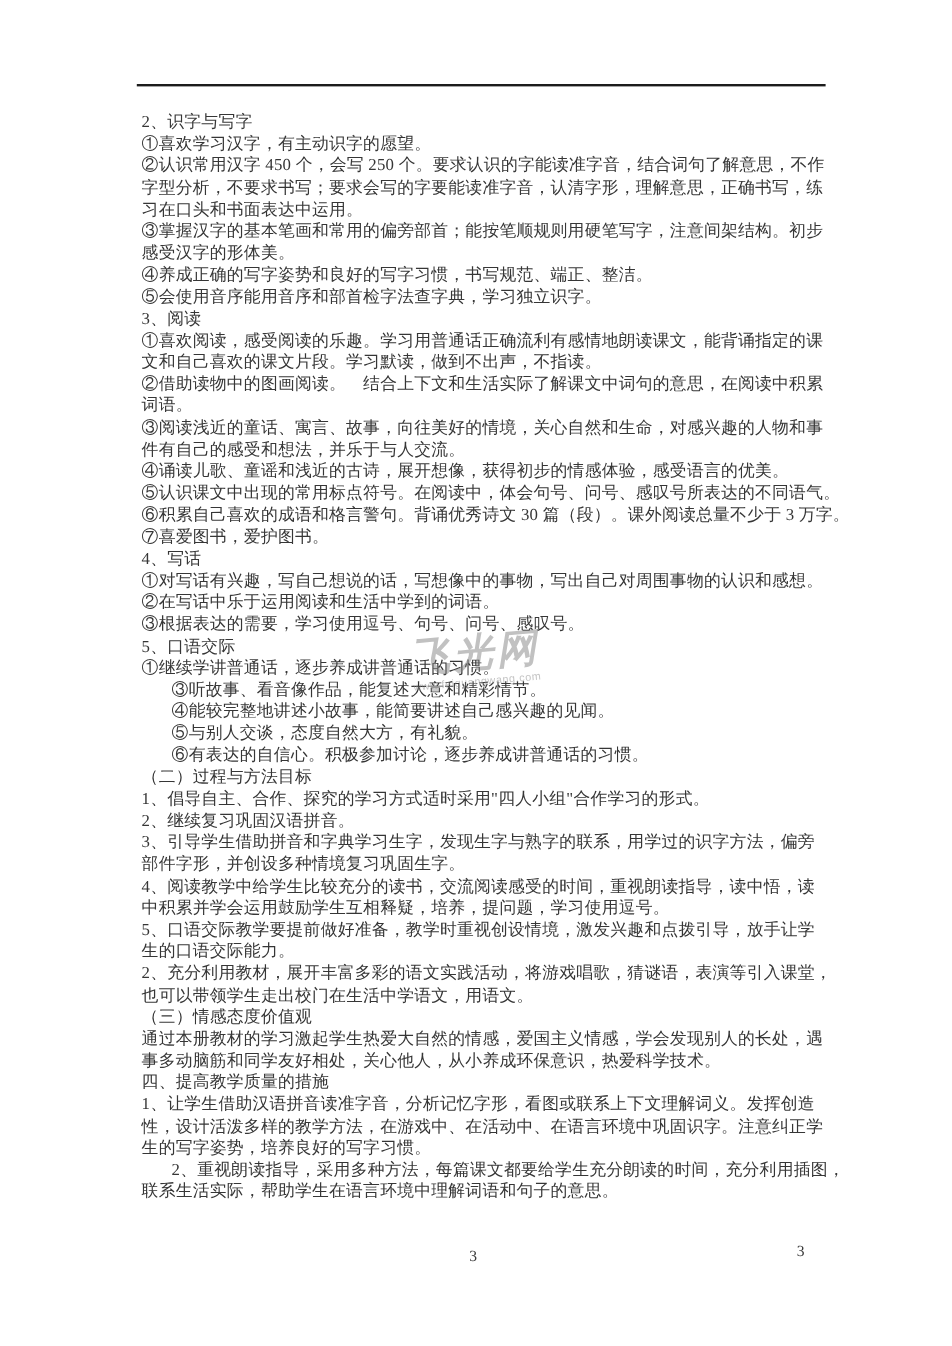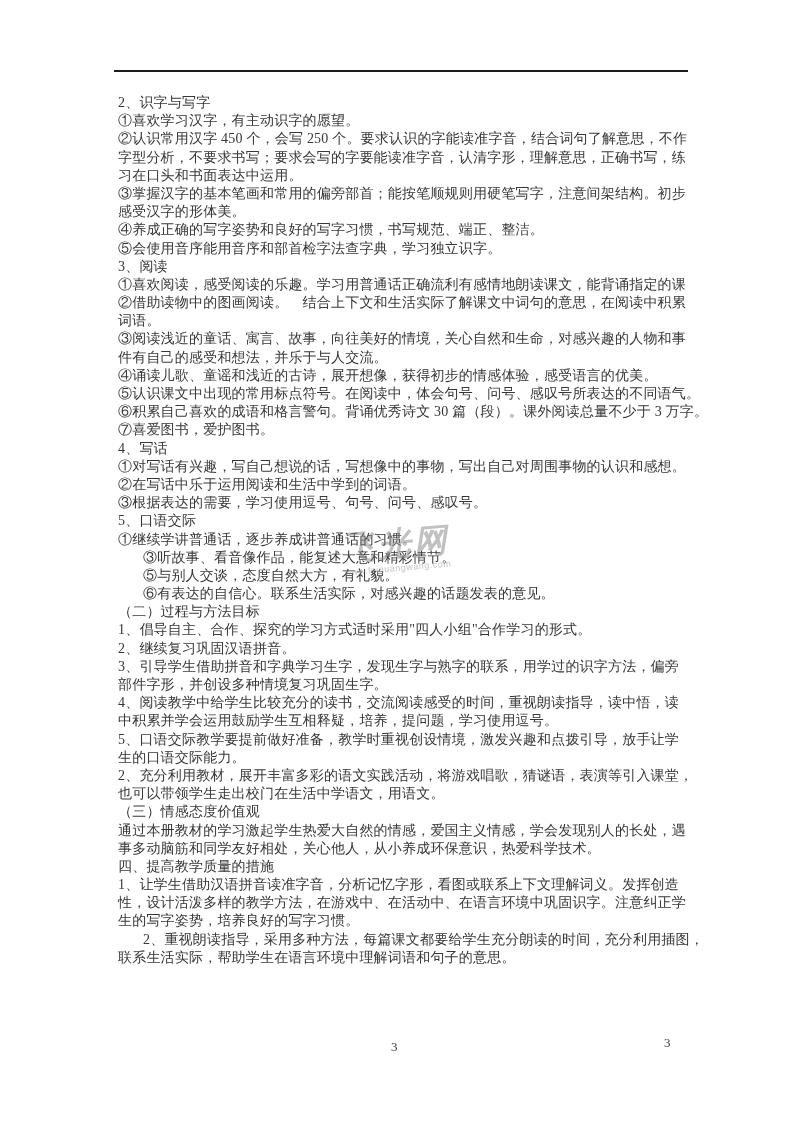--- a/index.html
+++ b/index.html
@@ -71,37 +71,39 @@
     <div class="ln">①喜欢学习汉字，有主动识字的愿望。</div>
     <div class="ln">②认识常用汉字 450 个，会写 250 个。要求认识的字能读准字音，结合词句了解意思，不作</div>
     <div class="ln">字型分析，不要求书写；要求会写的字要能读准字音，认清字形，理解意思，正确书写，练</div>
     <div class="ln">习在口头和书面表达中运用。</div>
     <div class="ln">③掌握汉字的基本笔画和常用的偏旁部首；能按笔顺规则用硬笔写字，注意间架结构。初步</div>
     <div class="ln">感受汉字的形体美。</div>
     <div class="ln">④养成正确的写字姿势和良好的写字习惯，书写规范、端正、整洁。</div>
     <div class="ln">⑤会使用音序能用音序和部首检字法查字典，学习独立识字。</div>
     <div class="ln">3、阅读</div>
     <div class="ln">①喜欢阅读，感受阅读的乐趣。学习用普通话正确流利有感情地朗读课文，能背诵指定的课</div>
+    <div class="ln">文和自己喜欢的课文片段。学习默读，做到不出声，不指读。</div>
     <div class="ln">②借助读物中的图画阅读。　结合上下文和生活实际了解课文中词句的意思，在阅读中积累</div>
     <div class="ln">词语。</div>
     <div class="ln">③阅读浅近的童话、寓言、故事，向往美好的情境，关心自然和生命，对感兴趣的人物和事</div>
     <div class="ln">件有自己的感受和想法，并乐于与人交流。</div>
     <div class="ln">④诵读儿歌、童谣和浅近的古诗，展开想像，获得初步的情感体验，感受语言的优美。</div>
     <div class="ln">⑤认识课文中出现的常用标点符号。在阅读中，体会句号、问号、感叹号所表达的不同语气。</div>
     <div class="ln">⑥积累自己喜欢的成语和格言警句。背诵优秀诗文 30 篇（段）。课外阅读总量不少于 3 万字。</div>
     <div class="ln">⑦喜爱图书，爱护图书。</div>
     <div class="ln">4、写话</div>
     <div class="ln">①对写话有兴趣，写自己想说的话，写想像中的事物，写出自己对周围事物的认识和感想。</div>
     <div class="ln">②在写话中乐于运用阅读和生活中学到的词语。</div>
     <div class="ln">③根据表达的需要，学习使用逗号、句号、问号、感叹号。</div>
     <div class="ln">5、口语交际</div>
     <div class="ln">①继续学讲普通话，逐步养成讲普通话的习惯。</div>
     <div class="ln ind">③听故事、看音像作品，能复述大意和精彩情节。</div>
+    <div class="ln ind">④能较完整地讲述小故事，能简要讲述自己感兴趣的见闻。</div>
     <div class="ln ind">⑤与别人交谈，态度自然大方，有礼貌。</div>
-    <div class="ln ind">⑥有表达的自信心。联系生活实际，对感兴趣的话题发表的意见。</div>
+    <div class="ln ind">⑥有表达的自信心。积极参加讨论，逐步养成讲普通话的习惯。</div>
     <div class="ln">（二）过程与方法目标</div>
     <div class="ln">1、倡导自主、合作、探究的学习方式适时采用"四人小组"合作学习的形式。</div>
     <div class="ln">2、继续复习巩固汉语拼音。</div>
     <div class="ln">3、引导学生借助拼音和字典学习生字，发现生字与熟字的联系，用学过的识字方法，偏旁</div>
     <div class="ln">部件字形，并创设多种情境复习巩固生字。</div>
     <div class="ln">4、阅读教学中给学生比较充分的读书，交流阅读感受的时间，重视朗读指导，读中悟，读</div>
     <div class="ln">中积累并学会运用鼓励学生互相释疑，培养，提问题，学习使用逗号。</div>
     <div class="ln">5、口语交际教学要提前做好准备，教学时重视创设情境，激发兴趣和点拨引导，放手让学</div>
     <div class="ln">生的口语交际能力。</div>
     <div class="ln">2、充分利用教材，展开丰富多彩的语文实践活动，将游戏唱歌，猜谜语，表演等引入课堂，</div>

